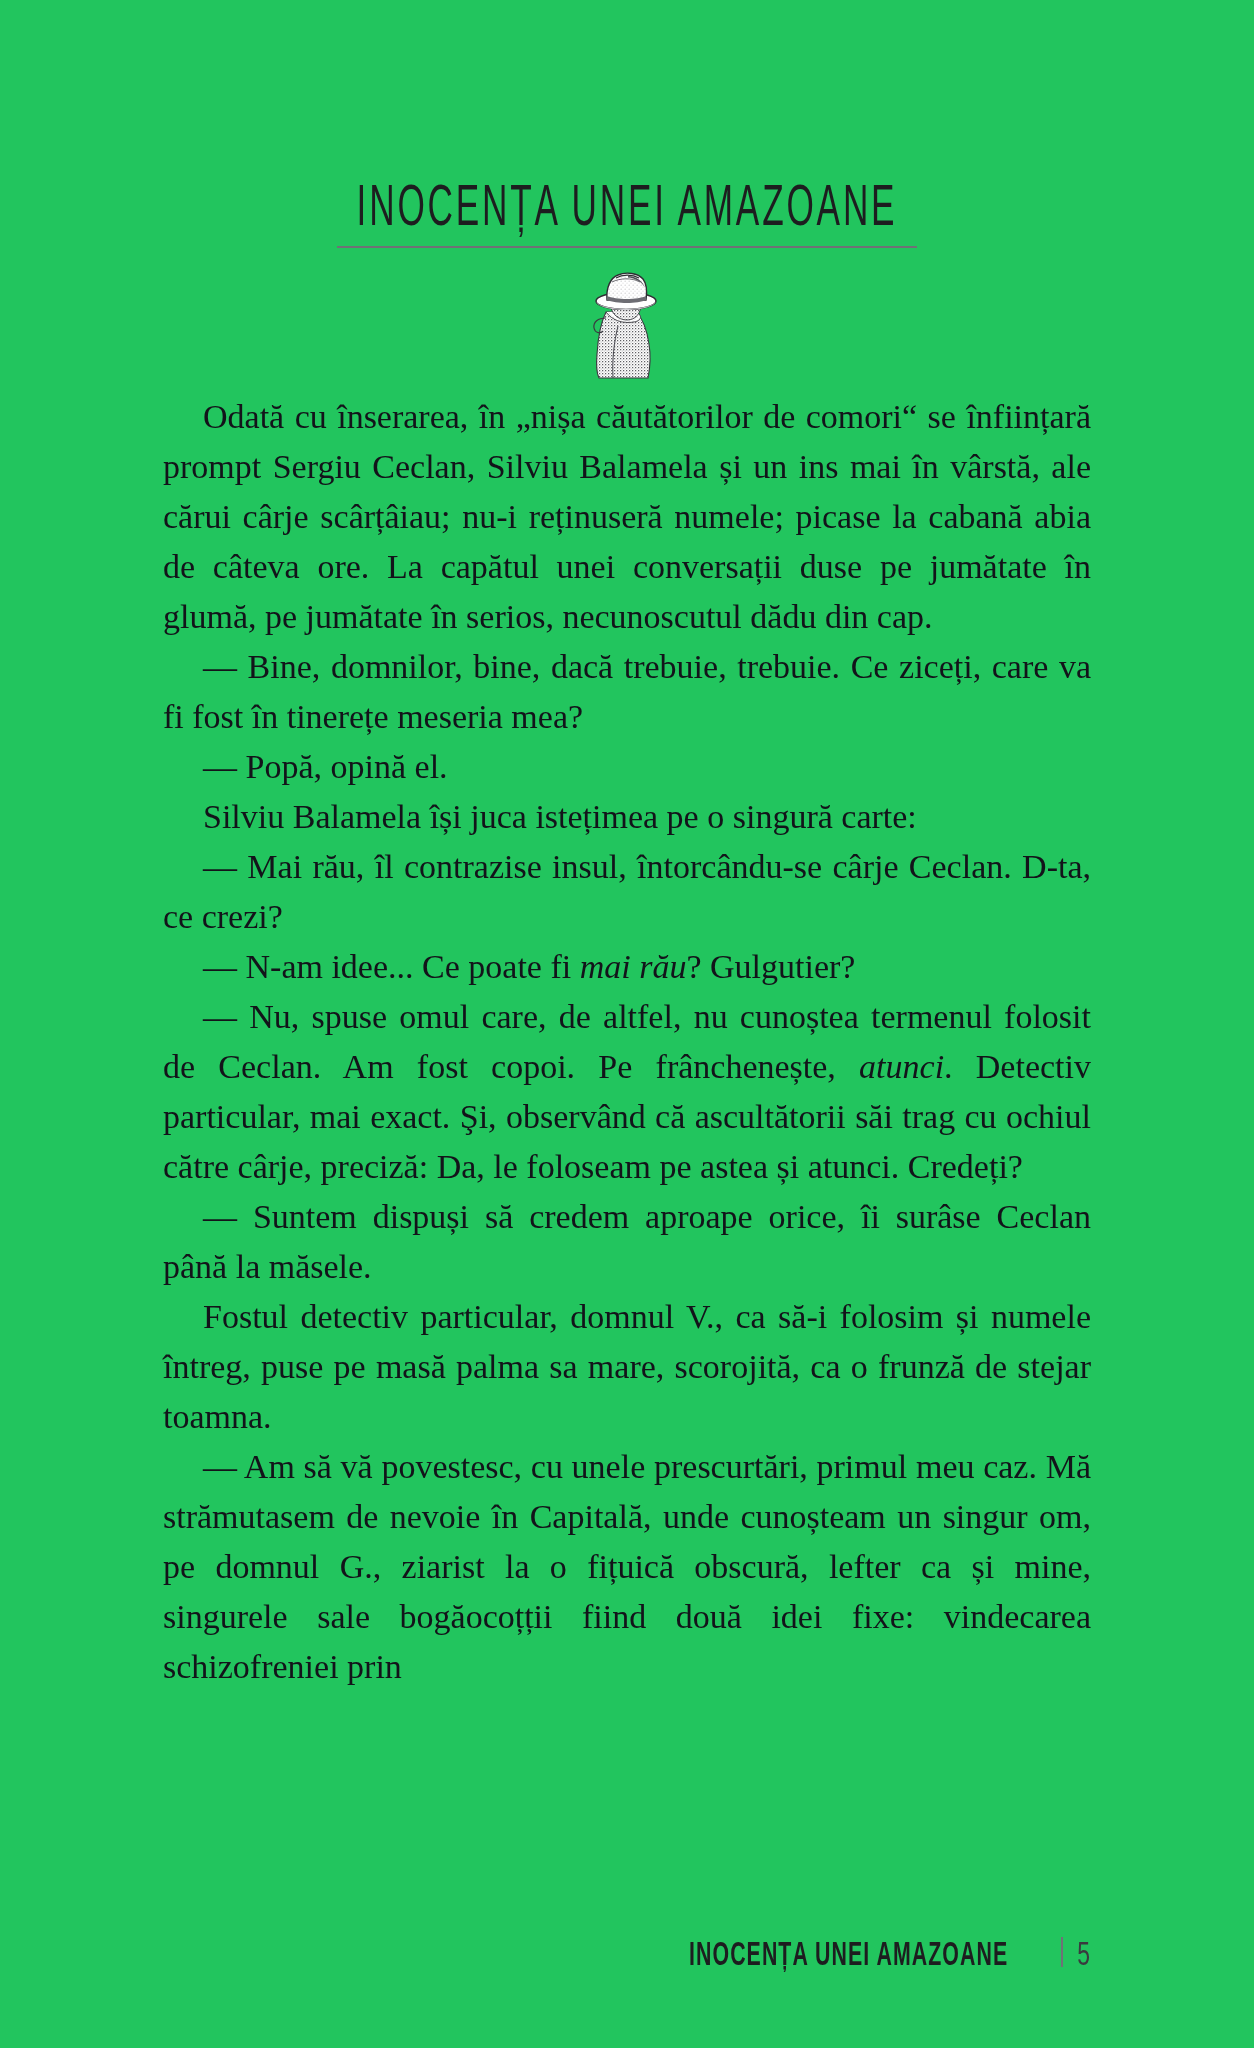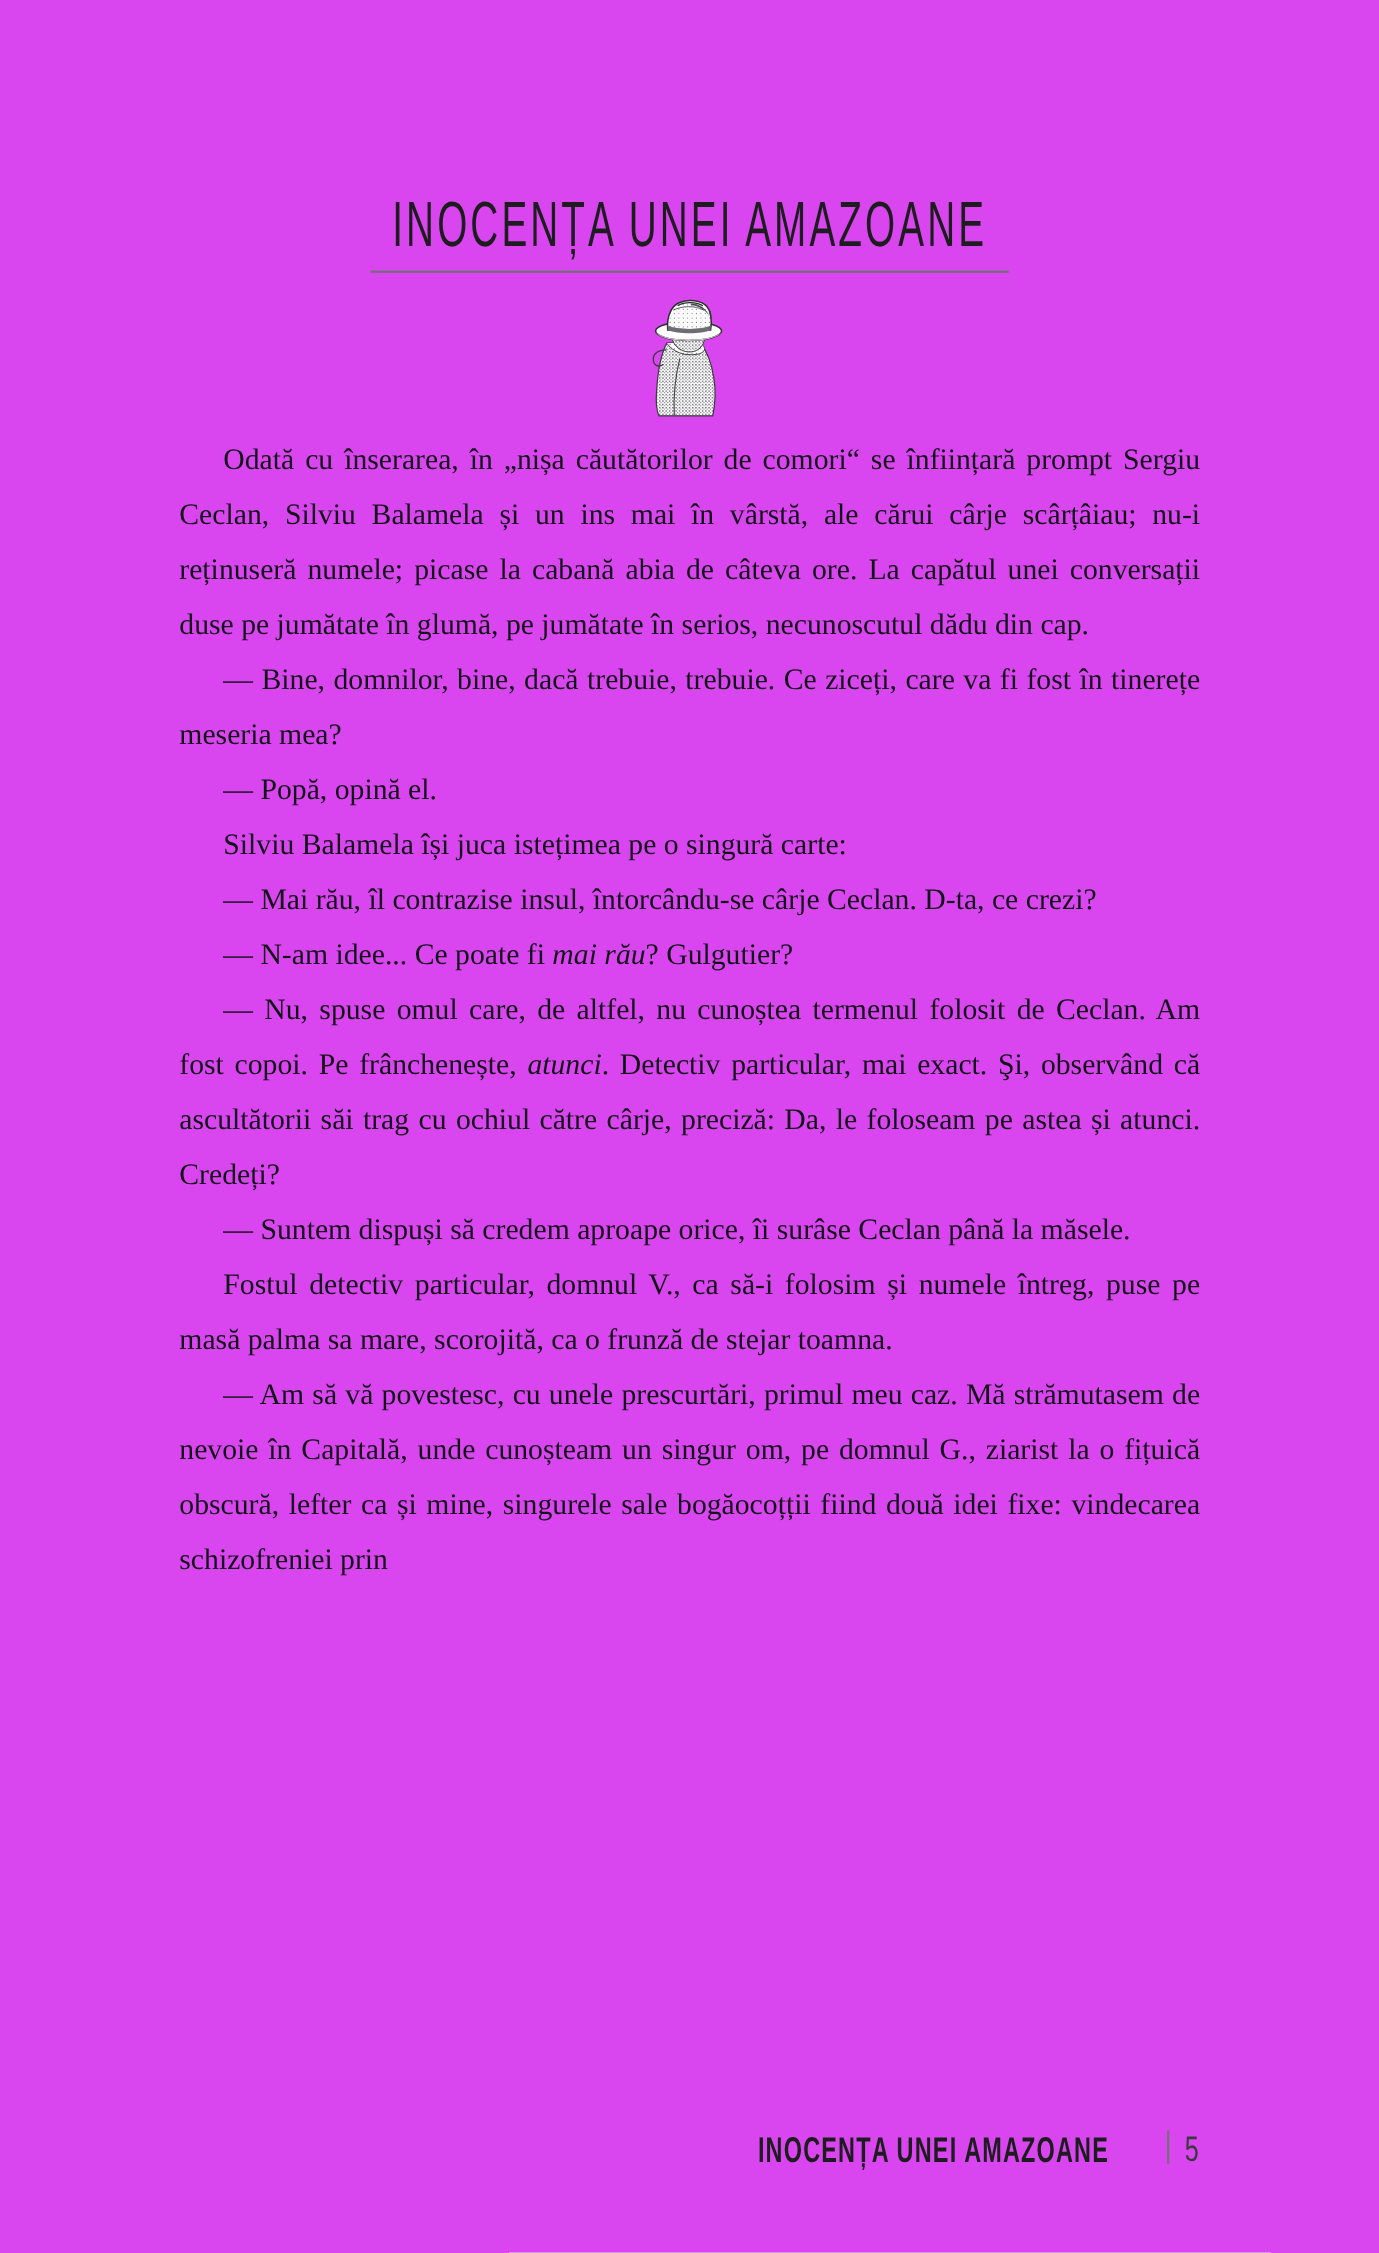--- a/index.html
+++ b/index.html
@@ -6,21 +6,21 @@
     margin: 0;
     padding: 0;
     background: #ffffff;
   }
 
   .page {
     position: relative;
     width: 1254px;
     height: 2048px;
     margin: 0 auto;
-    background: #d946ef;
+    background: #22c55e;
     overflow: hidden;
     box-sizing: border-box;
   }
 
   
   .chapter-header {
     position: absolute;
     left: 0;
     right: 0;
     top: 176px;
@@ -62,21 +62,21 @@
     display: block;
   }
 
   
   .body-block {
     position: absolute;
     left: 163px;
     top: 392px;
     width: 928px;
     font-family: "Liberation Serif", "DejaVu Serif", serif;
-    font-size: 27px;
+    font-size: 34px;
     line-height: 50px;
     color: #13131a;
     text-align: justify;
     text-justify: inter-word;
     hyphens: none;
   }
 
   .para {
     margin: 0;
     text-indent: 40px;

